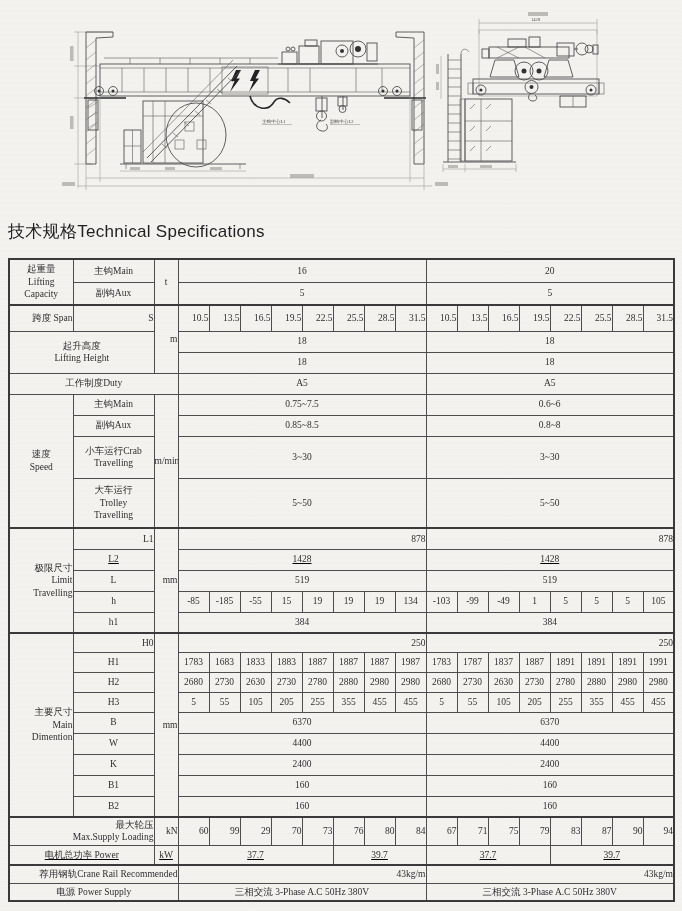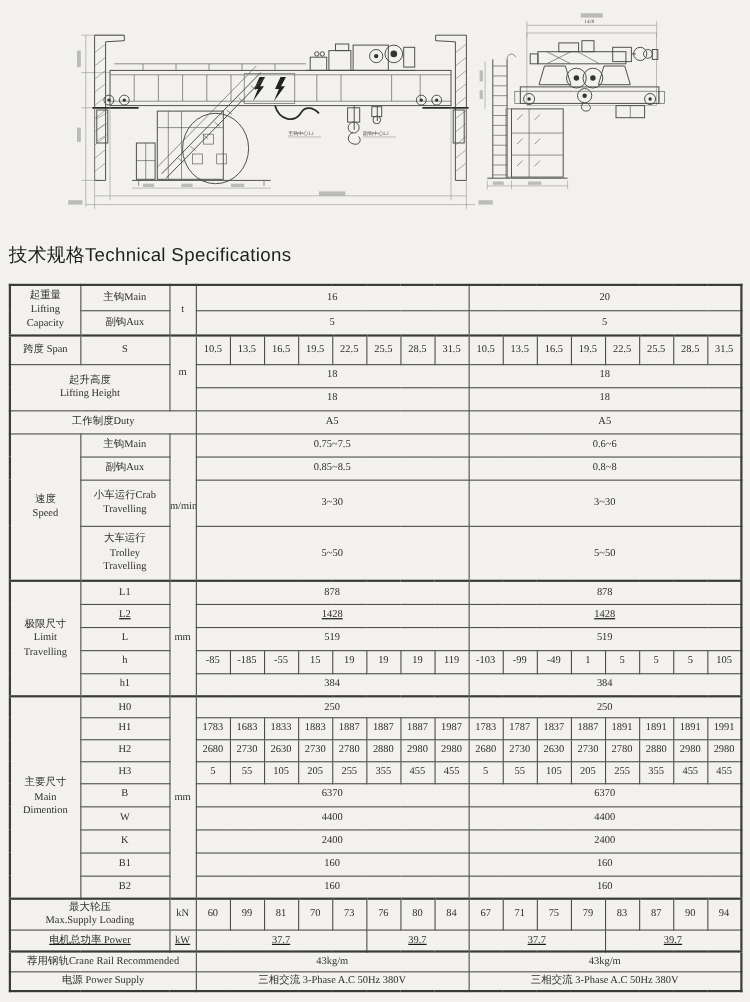--- a/index.html
+++ b/index.html
@@ -22,21 +22,21 @@
     position:absolute;top:258px;left:8px;
     width:666px;border-collapse:collapse;table-layout:fixed;
     border:2px solid #3a3a3a;
   }
   table.spec td{
     border:1px solid #4d4d4d;
     text-align:center;vertical-align:middle;
     font-size:9.5px;line-height:1.3;color:#2f2f2f;
     padding:0;white-space:pre-line;overflow:hidden;
   }
-  table.spec tr.sep td{border-top:2px solid #3a3a3a;}
+  table.spec tr.sep td{border-top:2px solid #3a3a3a;text-align:right;}
   
   .ln{stroke:#4e4e4e;stroke-width:.9;fill:none;}
   .ln2{stroke:#5a5a5a;stroke-width:.6;fill:none;}
   .dim{stroke:#979792;stroke-width:.55;fill:none;}
   .hatch{stroke:#7d7d78;stroke-width:.55;}
   .dark{stroke:#2a2a2a;stroke-width:1.6;fill:none;}
   .smudge{fill:#a9a9a4;opacity:.75;}
   .tinytxt{font-family:"Liberation Serif",serif;font-size:4.6px;fill:#4c4c4c;}
 </style>
 </head>
@@ -426,21 +426,21 @@
         </tr>
         <tr style="height: 21px;">
           <td>h</td>
           <td>-85</td>
           <td>-185</td>
           <td>-55</td>
           <td>15</td>
           <td>19</td>
           <td>19</td>
           <td>19</td>
-          <td>119</td>
+          <td>134</td>
           <td>-103</td>
           <td>-99</td>
           <td>-49</td>
           <td>1</td>
           <td>5</td>
           <td>5</td>
           <td>5</td>
           <td>105</td>
         </tr>
         <tr style="height: 21px;">
@@ -538,21 +538,21 @@
           <td>B2</td>
           <td colspan="8">160</td>
           <td colspan="8">160</td>
         </tr>
         <tr class="sep" style="height: 28px;">
           <td colspan="2">最大轮压
 Max.Supply Loading</td>
           <td>kN</td>
           <td>60</td>
           <td>99</td>
-          <td>81</td>
+          <td>29</td>
           <td>70</td>
           <td>73</td>
           <td>76</td>
           <td>80</td>
           <td>84</td>
           <td>67</td>
           <td>71</td>
           <td>75</td>
           <td>79</td>
           <td>83</td>

